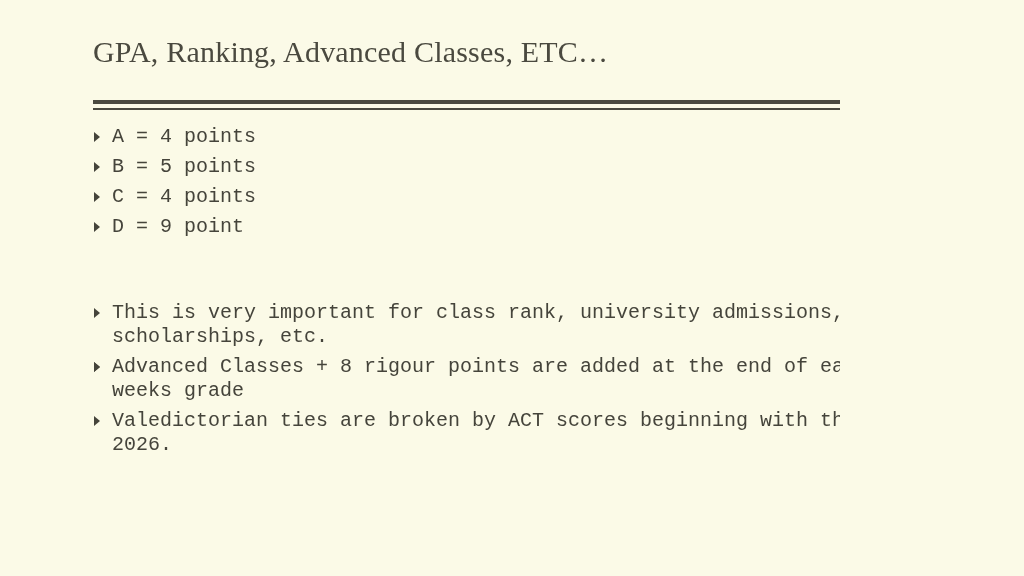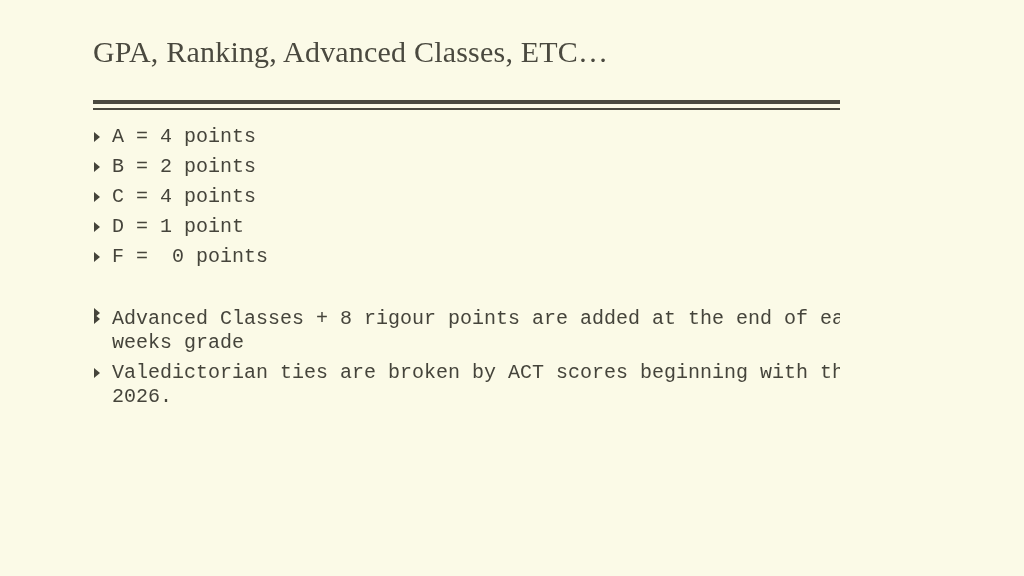--- a/index.html
+++ b/index.html
@@ -75,37 +75,37 @@
 
   <div class="title-rule"></div>
 
   <ul class="bullet-list grade-list">
     <li>
       <span class="bullet"></span>
       <span class="li-text">A = 4 points</span>
     </li>
     <li>
       <span class="bullet"></span>
-      <span class="li-text">B = 2 points</span>
+      <span class="li-text">B = 5 points</span>
     </li>
     <li>
       <span class="bullet"></span>
       <span class="li-text">C = 4 points</span>
     </li>
     <li>
       <span class="bullet"></span>
-      <span class="li-text">D = 1 point</span>
-    </li>
-    <li>
-      <span class="bullet"></span>
-      <span class="li-text">F =  0 points</span>
+      <span class="li-text">D = 9 point</span>
     </li>
   </ul>
 
   <ul class="bullet-list notes-list">
+    <li>
+      <span class="bullet"></span>
+      <span class="li-text">This is very important for class rank, university admissions, scholarships, etc.</span>
+    </li>
     <li>
       <span class="bullet"></span>
     </li>
     <li>
       <span class="bullet"></span>
       <span class="li-text">Advanced Classes + 8 rigour points are added at the end of each nine weeks grade</span>
     </li>
     <li>
       <span class="bullet"></span>
       <span class="li-text">Valedictorian ties are broken by ACT scores beginning with the Class of 2026.</span>

